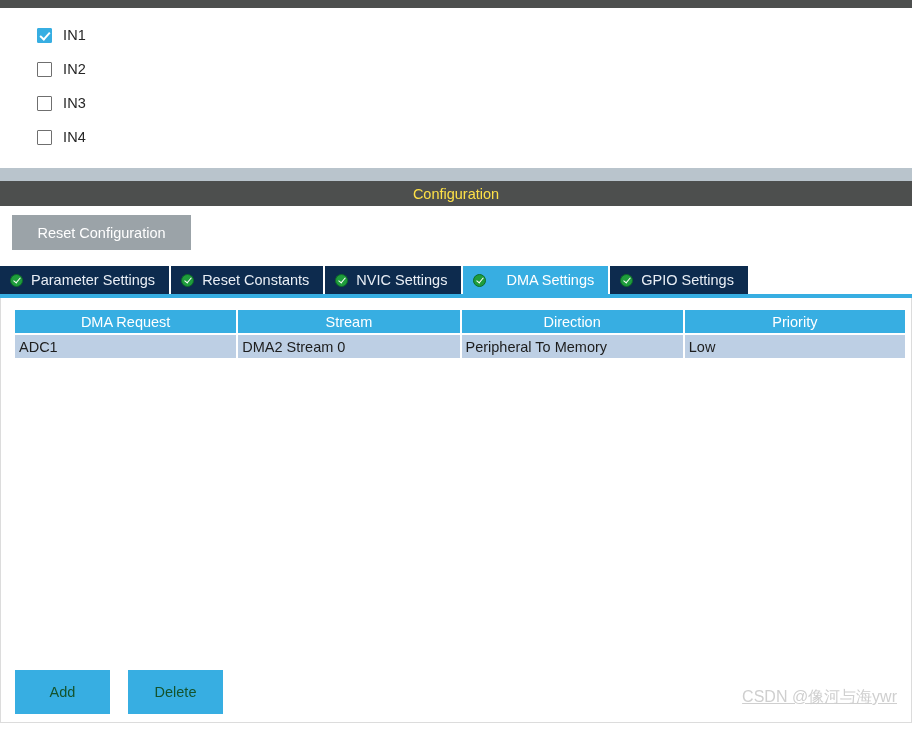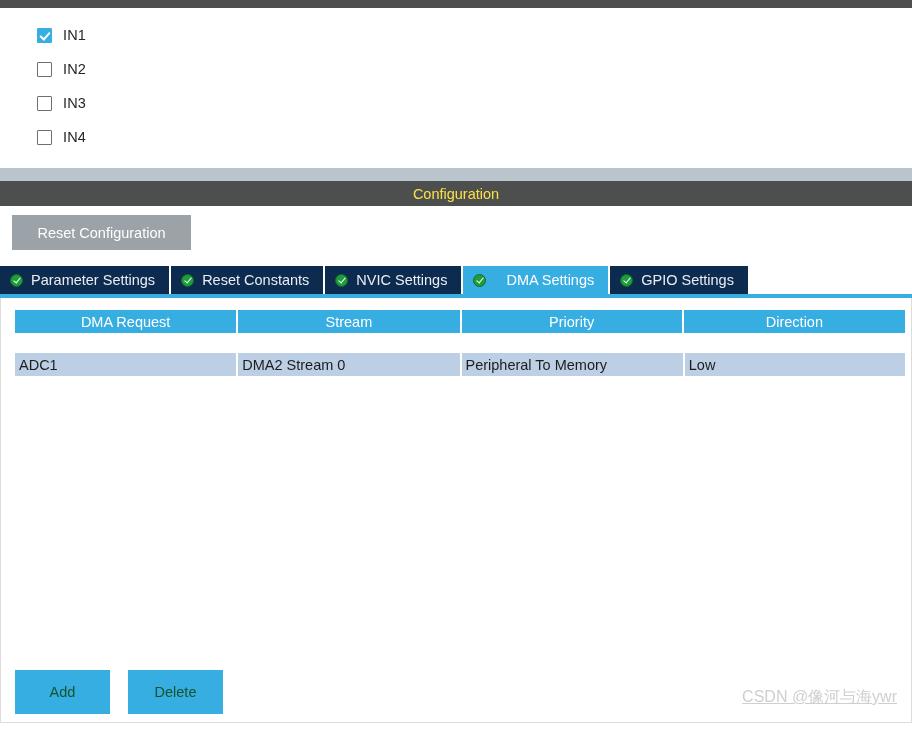--- a/index.html
+++ b/index.html
@@ -186,21 +186,21 @@
     font-size: 14.5px;
     height: 23px;
     display: flex;
     align-items: center;
     justify-content: center;
     box-sizing: border-box;
   }
   .tbl-row {
     display: flex;
     gap: 2px;
-    margin-top: 20px;
+    margin-top: 2px;
     align-items: center;
   }
   .tbl-row .cell {
     background: #bdcfe4;
     color: #1d1d1d;
     font-size: 14.5px;
     height: 23px;
     display: flex;
     align-items: center;
     padding-left: 4px;
@@ -303,22 +303,22 @@
   </div>
 </div>
 <div class="tab-underline"></div>
 
 <div class="panel">
 
   <div class="dma-table">
     <div class="tbl-head">
       <div class="cell c1">DMA Request</div>
       <div class="cell c2">Stream</div>
+      <div class="cell c3">Direction</div>
       <div class="cell c4">Priority</div>
-      <div class="cell c3">Direction</div>
     </div>
     <div class="tbl-row">
       <div class="cell c1">ADC1</div>
       <div class="cell c2">DMA2 Stream 0</div>
       <div class="cell c3">Peripheral To Memory</div>
       <div class="cell c4">Low</div>
     </div>
   </div>
 
   <div class="btn-row">

